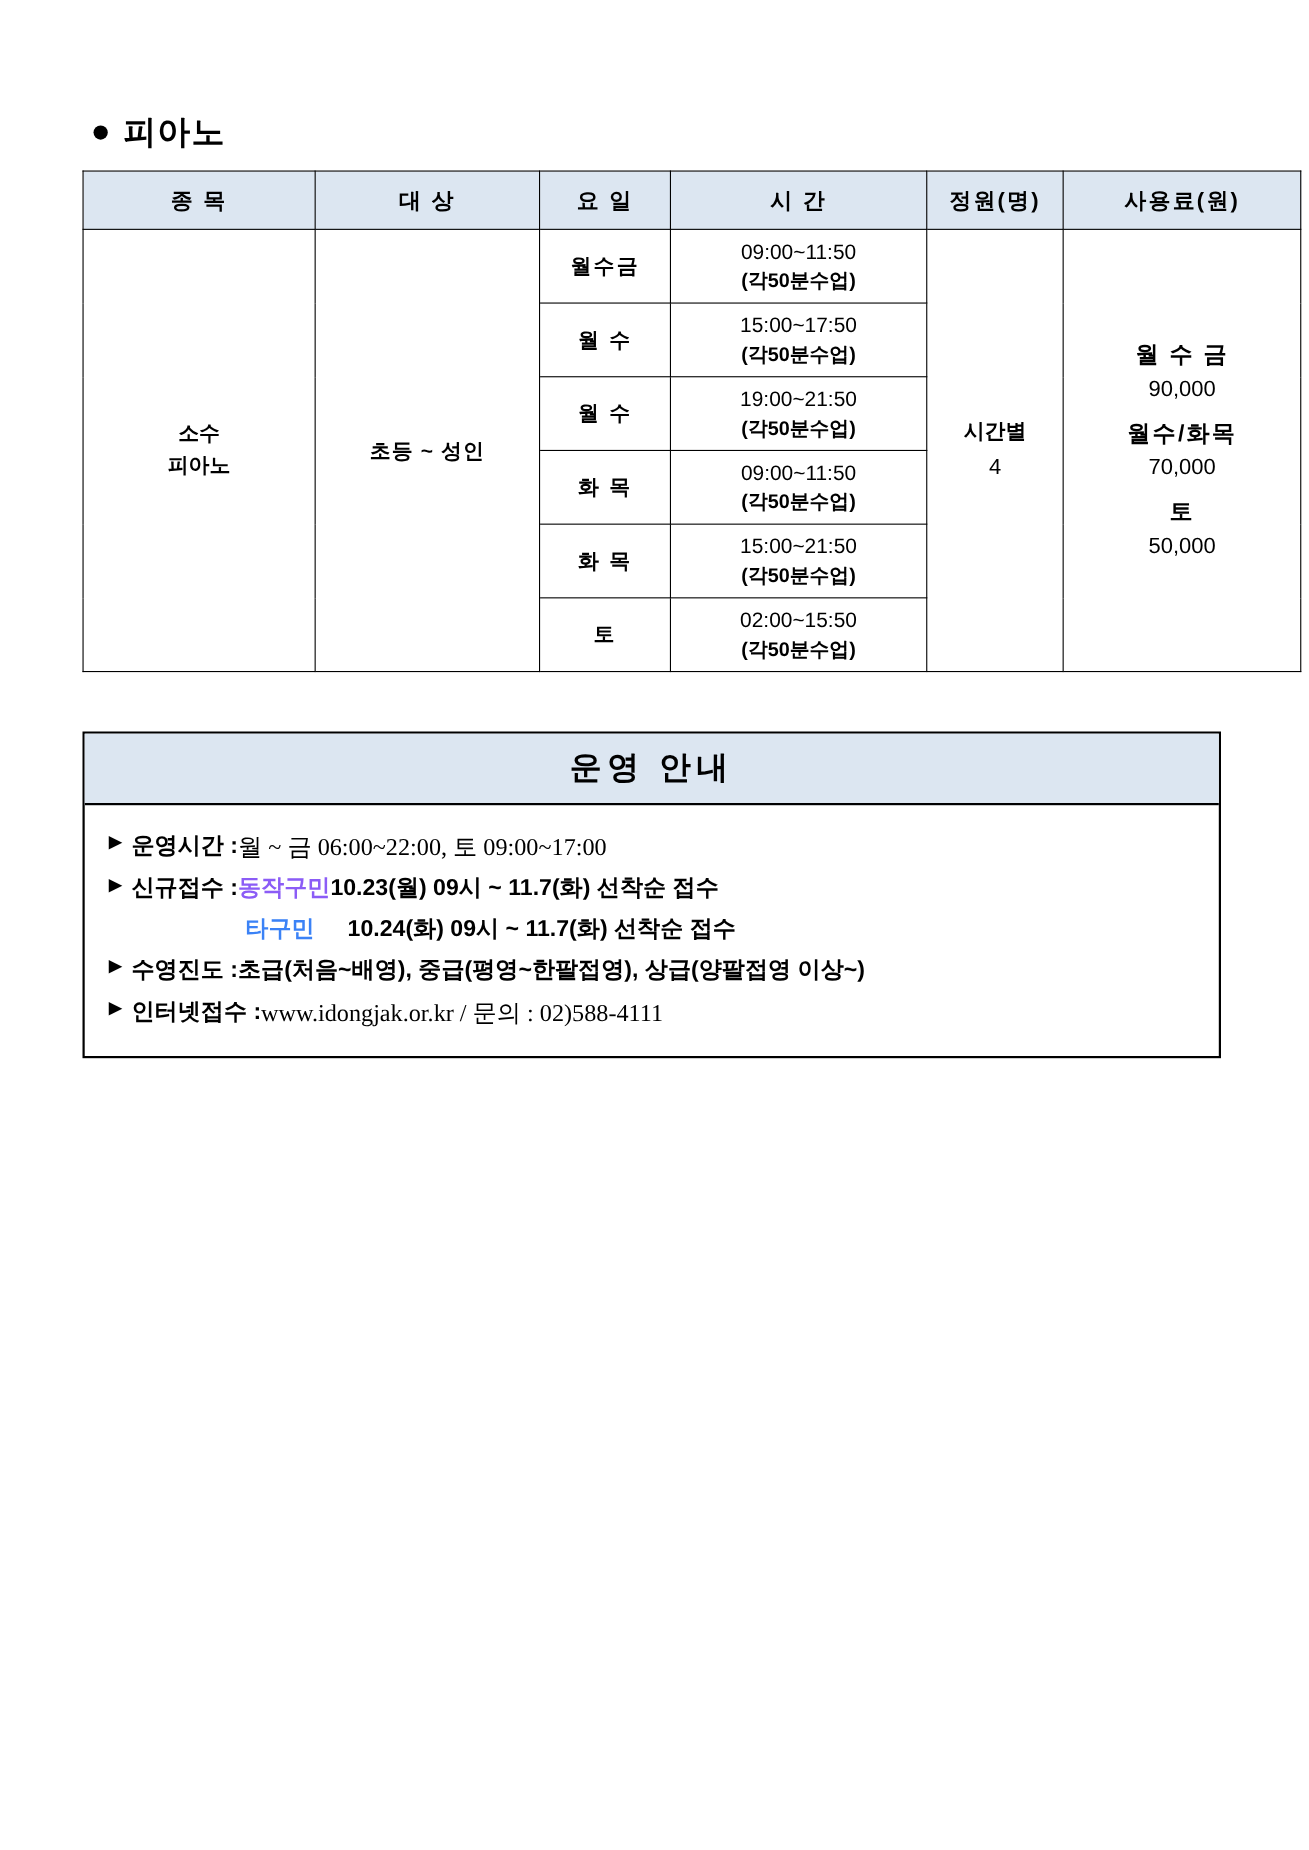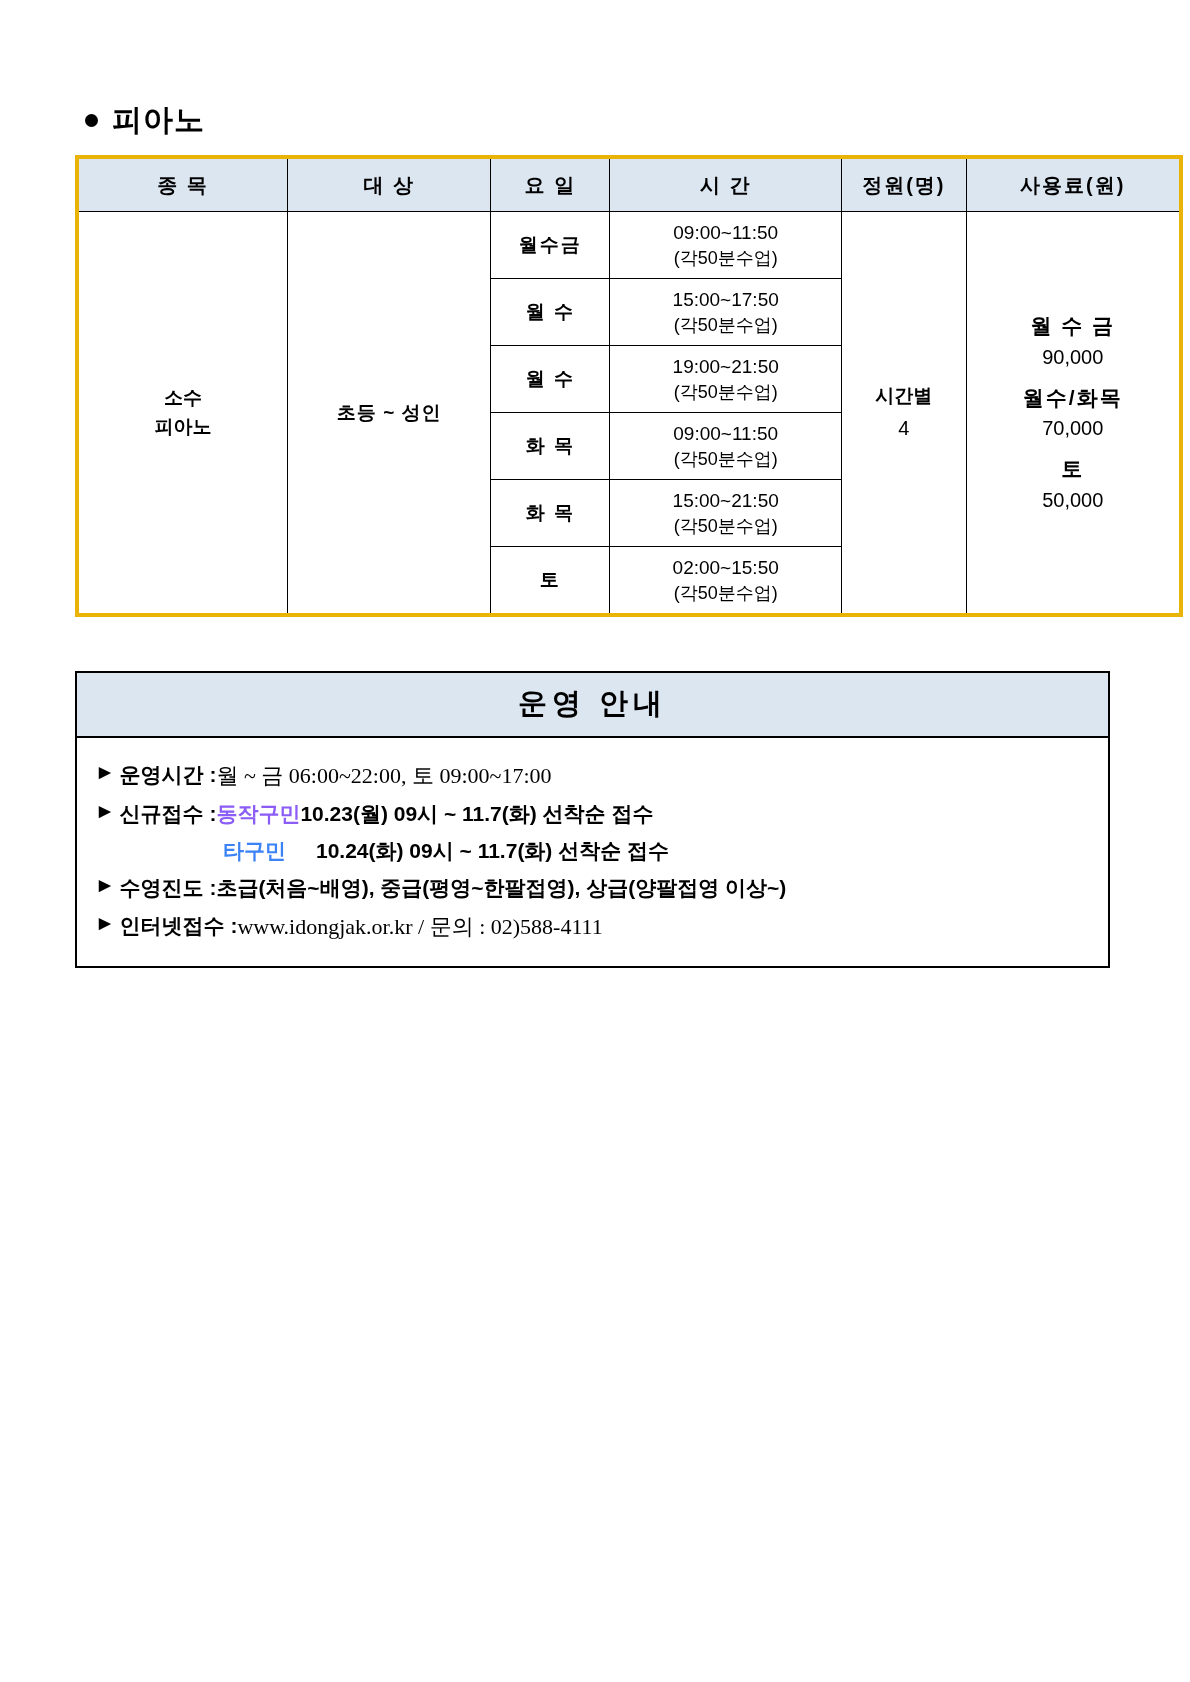--- a/index.html
+++ b/index.html
@@ -42,21 +42,21 @@
     font-weight: bold;
     letter-spacing: 1px;
     font-family: "Liberation Sans", sans-serif;
   }
 
   
   table.schedule {
     border-collapse: collapse;
     width: 1108px;
     table-layout: fixed;
-    border: 4px solid #eab308;
+    border: 1px solid #eab308;
   }
   table.schedule th,
   table.schedule td {
     border: 1px solid #000;
     text-align: center;
     vertical-align: middle;
     font-size: 19px;
     padding: 4px 2px;
   }
   table.schedule thead th {
@@ -87,21 +87,21 @@
     font-weight: bold;
     font-size: 20px;
     letter-spacing: 2px;
     height: 58px;
   }
   td.cell-time {
     font-size: 19px;
     line-height: 1.35;
   }
   td.cell-time .t1 { display: block; }
-  td.cell-time .t2 { display: block; font-weight: normal; font-size: 18px;}
+  td.cell-time .t2 { display: block; font-weight: bold; font-size: 18px;}
   td.cell-cap {
     font-weight: bold;
     font-size: 20px;
     line-height: 1.6;
   }
   td.cell-cap .cap-num { display: block; font-weight: normal; font-size: 20px;}
   td.cell-fee {
     font-size: 20px;
     line-height: 1.5;
   }

